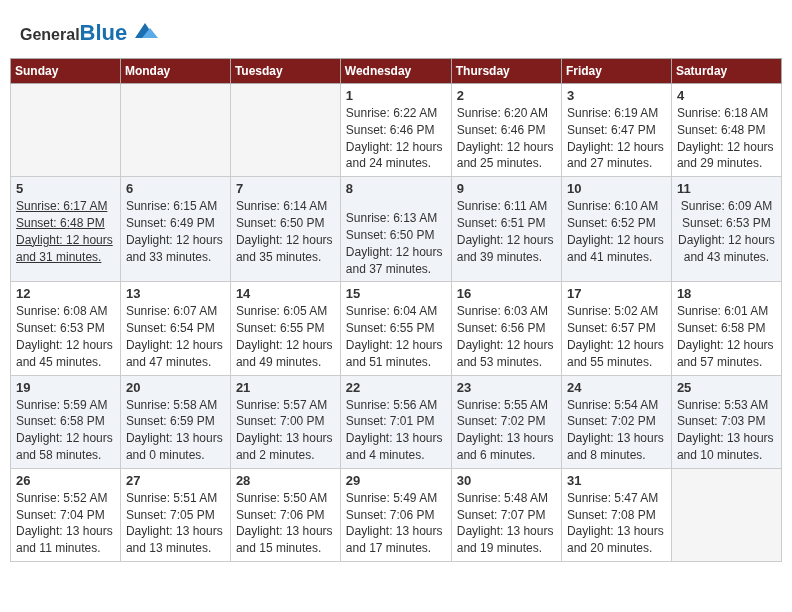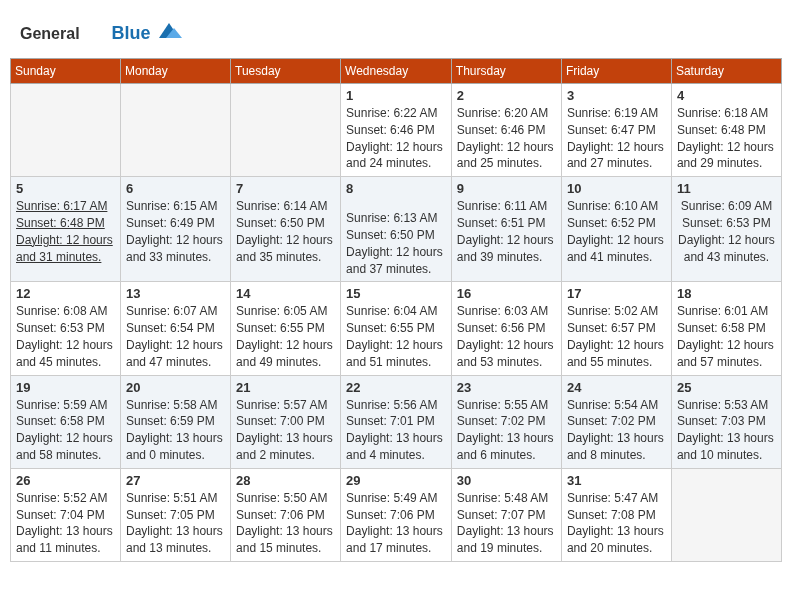--- a/index.html
+++ b/index.html
@@ -31,24 +31,24 @@
     .subtitle {
       font-size: 14px;
       color: #555;
     }
     .calendar {
       width: 100%;
       border-collapse: collapse;
       margin-top: 6px;
     }
     .calendar th {
-      background-color: #c2410c;
+      background-color: #7f1d1d;
       color: #fff;
       font-size: 12px;
-      font-weight: normal;
+      font-weight: bold;
       padding: 5px 4px;
       text-align: left;
       border: 1px solid #aaa;
     }
     .calendar td {
       border: 1px solid #ccc;
       vertical-align: top;
       padding: 4px 5px;
       font-size: 10px;
       color: #333;
@@ -74,21 +74,21 @@
     .row-shade td {
       background: #f0f4f8;
     }
   </style>
 </head>
 <body>
 
 <div class="header">
   <div class="logo">
     <div>
-      <span style="font-size:16px;font-weight:bold;color:#333;">General</span><span style="font-size:18px;font-weight:bold;color:#1a6faf;margin-left:32px;">Blue</span>
+      <span style="font-size:16px;font-weight:bold;color:#333;">General</span><span style="font-size:22px;font-weight:bold;color:#1a6faf;">Blue</span>
     </div>
     <svg width="30" height="30" viewBox="0 0 30 30" style="margin-left:3px;">
       <polygon points="5,20 15,5 25,20" fill="#1a6faf"></polygon>
       <polygon points="12,20 20,10 28,20" fill="#5baae8"></polygon>
     </svg>
   </div>
 </div>
 
 <table class="calendar">
   <thead>

